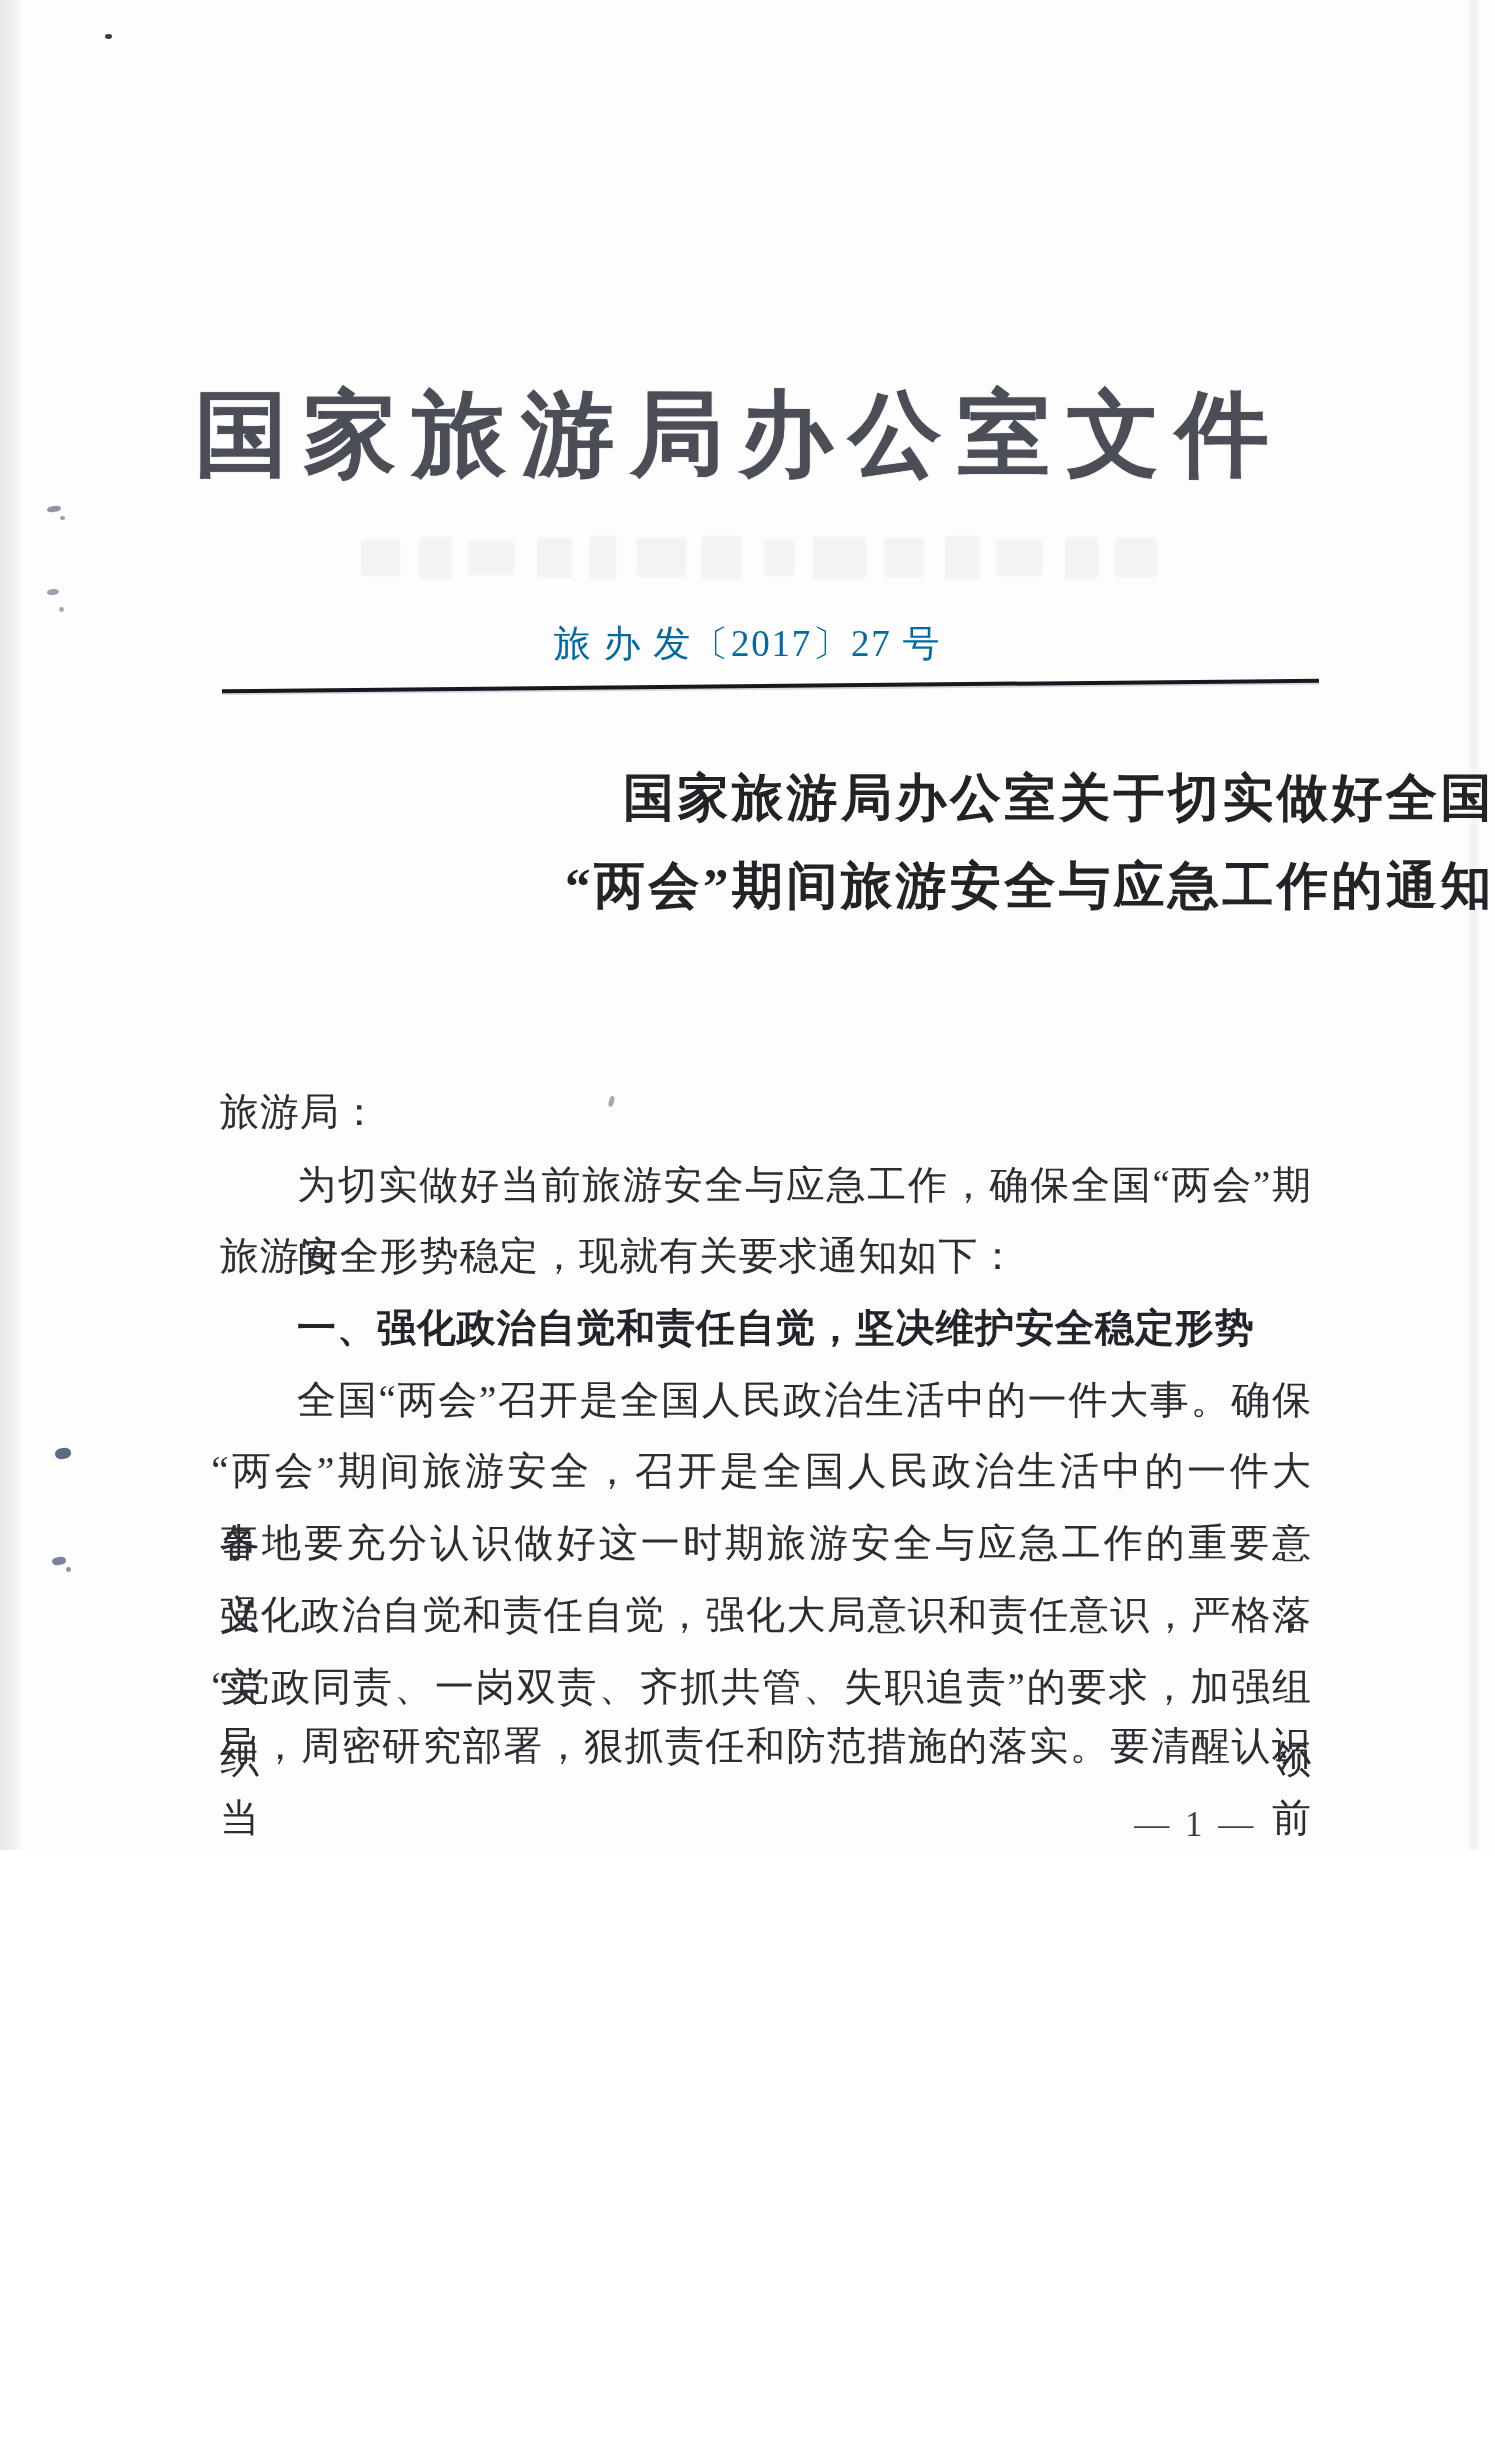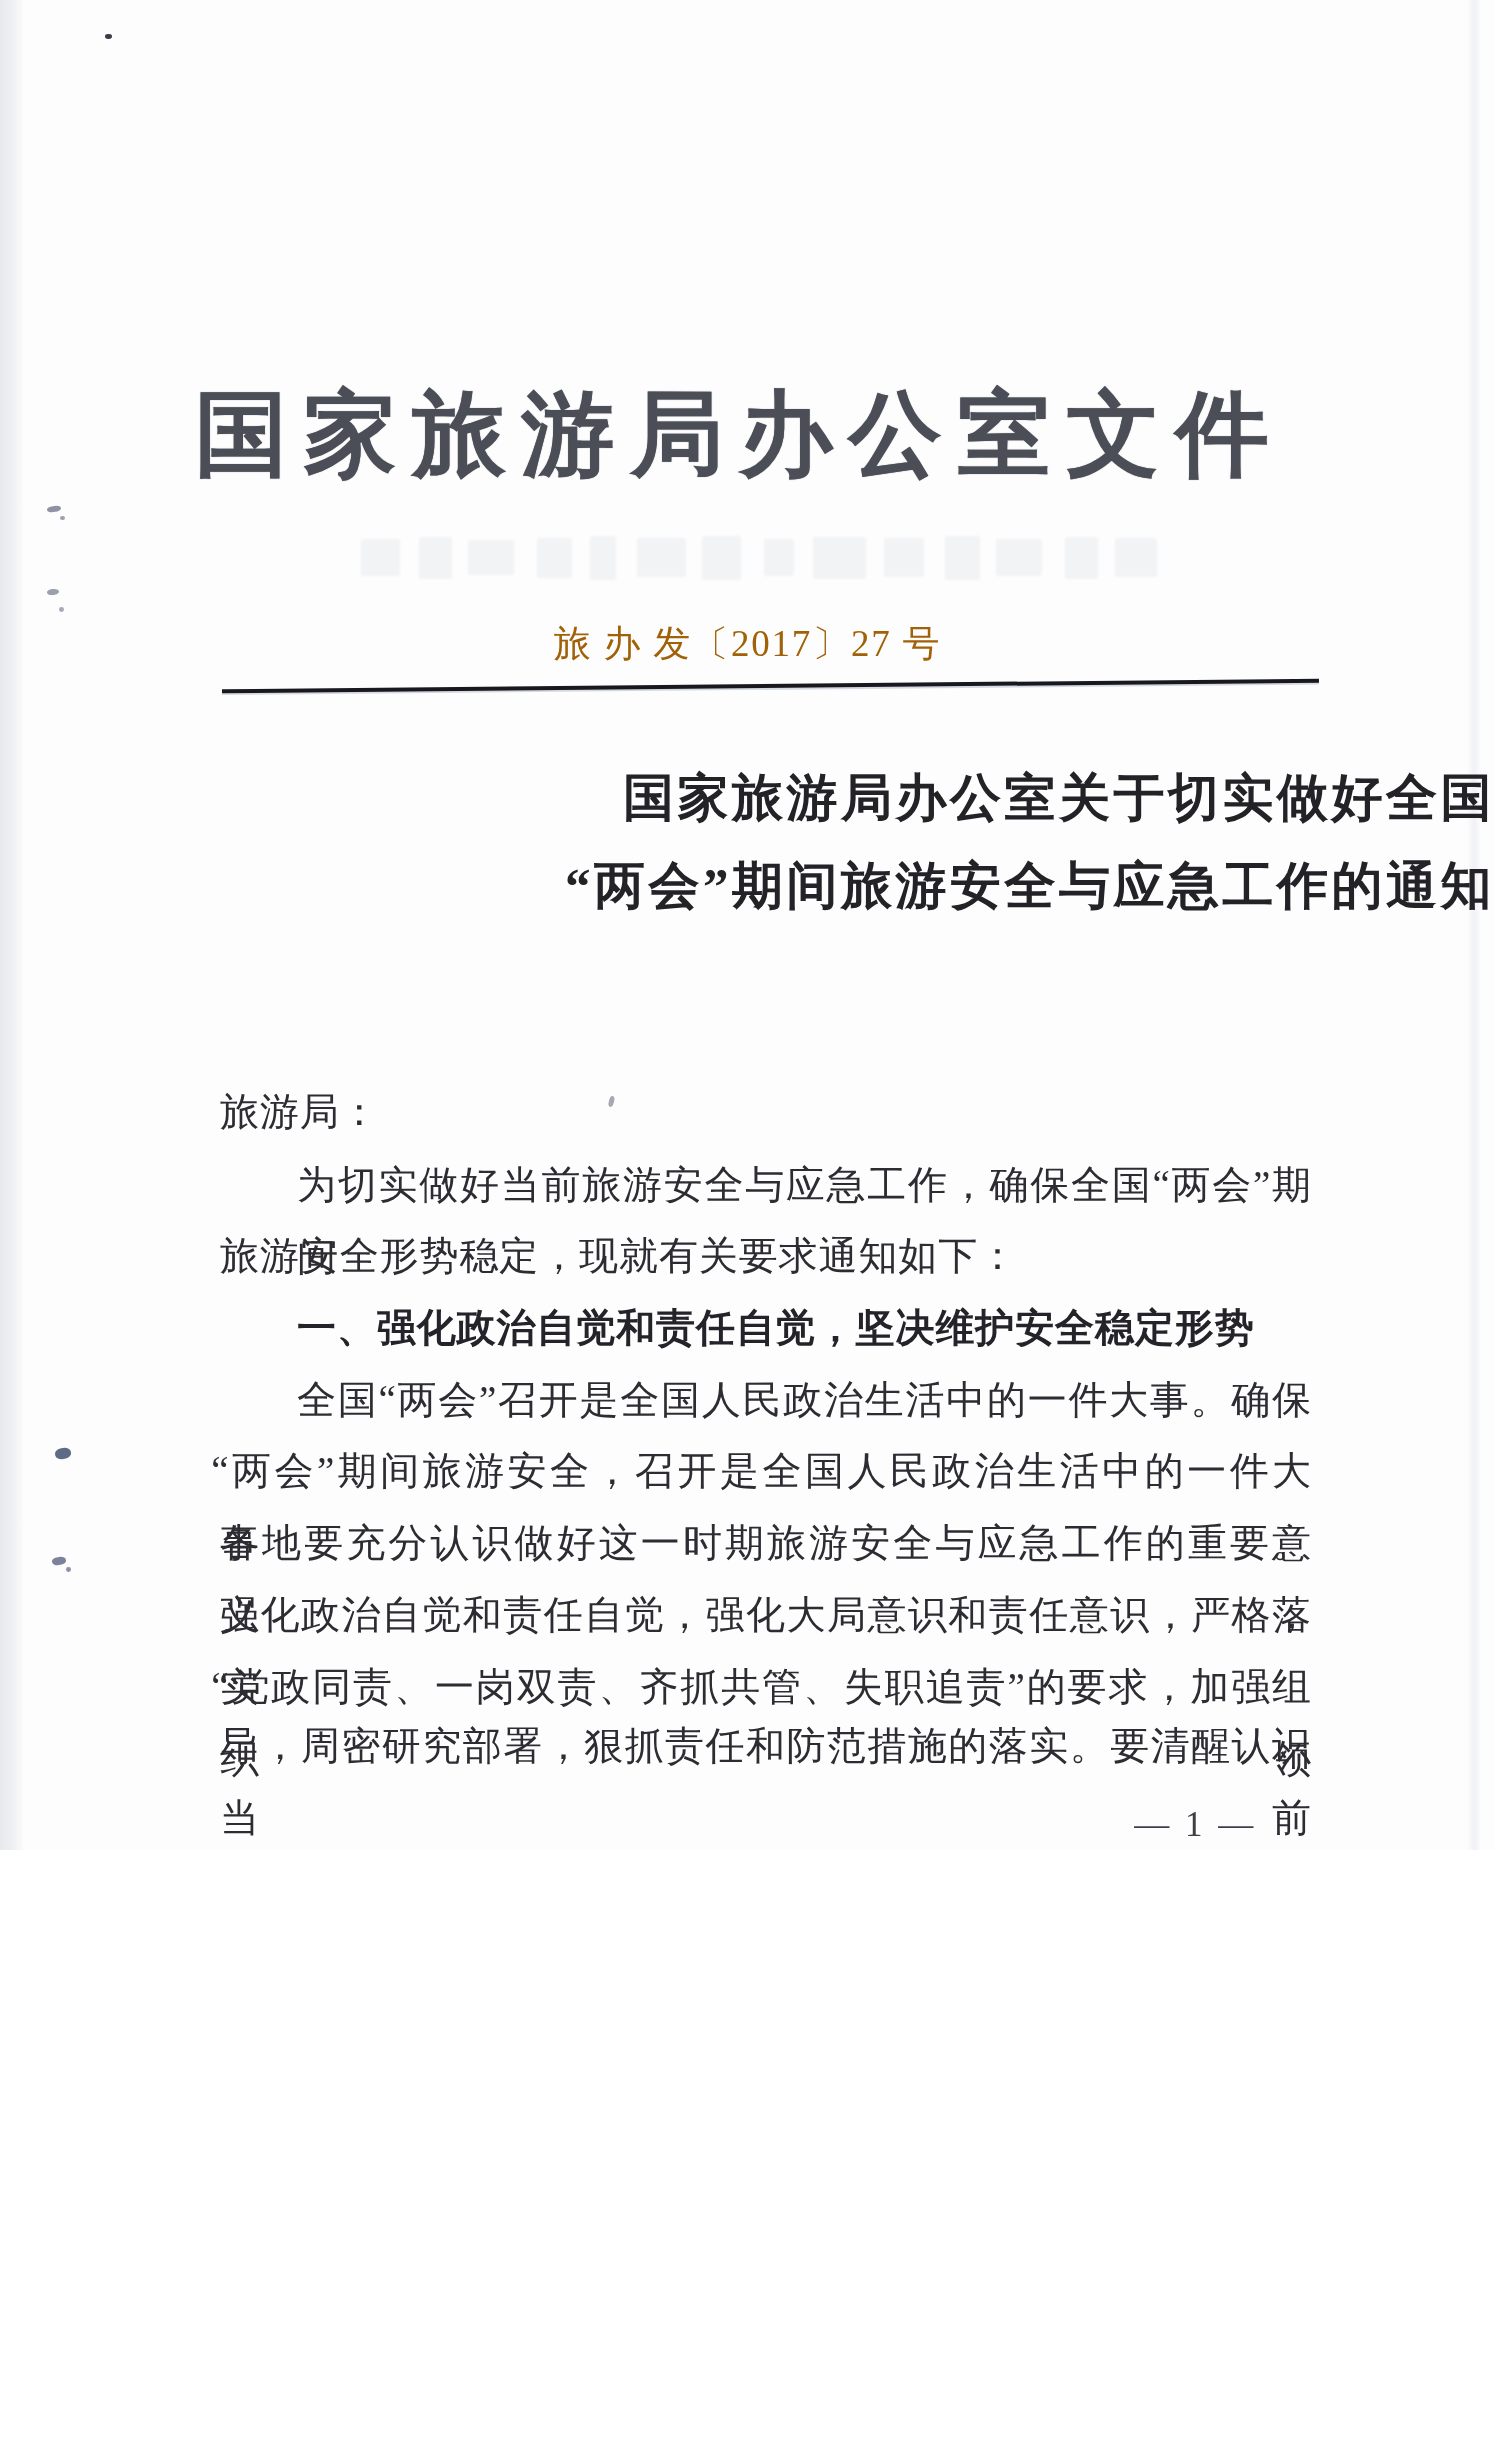--- a/index.html
+++ b/index.html
@@ -35,21 +35,21 @@
     display: flex; align-items: center;
     filter: blur(1.3px);
   }
   .ghost-row .g {
     background: #f2f3f5; border-radius: 2.6px; flex: 0 0 auto;
   }
   
   .doc-number {
     position: absolute; left: 0; top: 609px; width: 1495px; height: 70px;
     line-height: 70px; text-align: center;
-    font-size: 37px; letter-spacing: 1.8px; color: #a16207;
+    font-size: 37px; letter-spacing: 1.8px; color: #0369a1;
   }
   
   .rule {
     position: absolute; left: 222px; top: 684px; width: 1097px; height: 3.5px;
     background: #18181e;
     transform: rotate(-0.55deg);
     box-shadow: 0 1.8px 0 rgba(90,110,140,0.25);
   }
   
   .notice-title {

